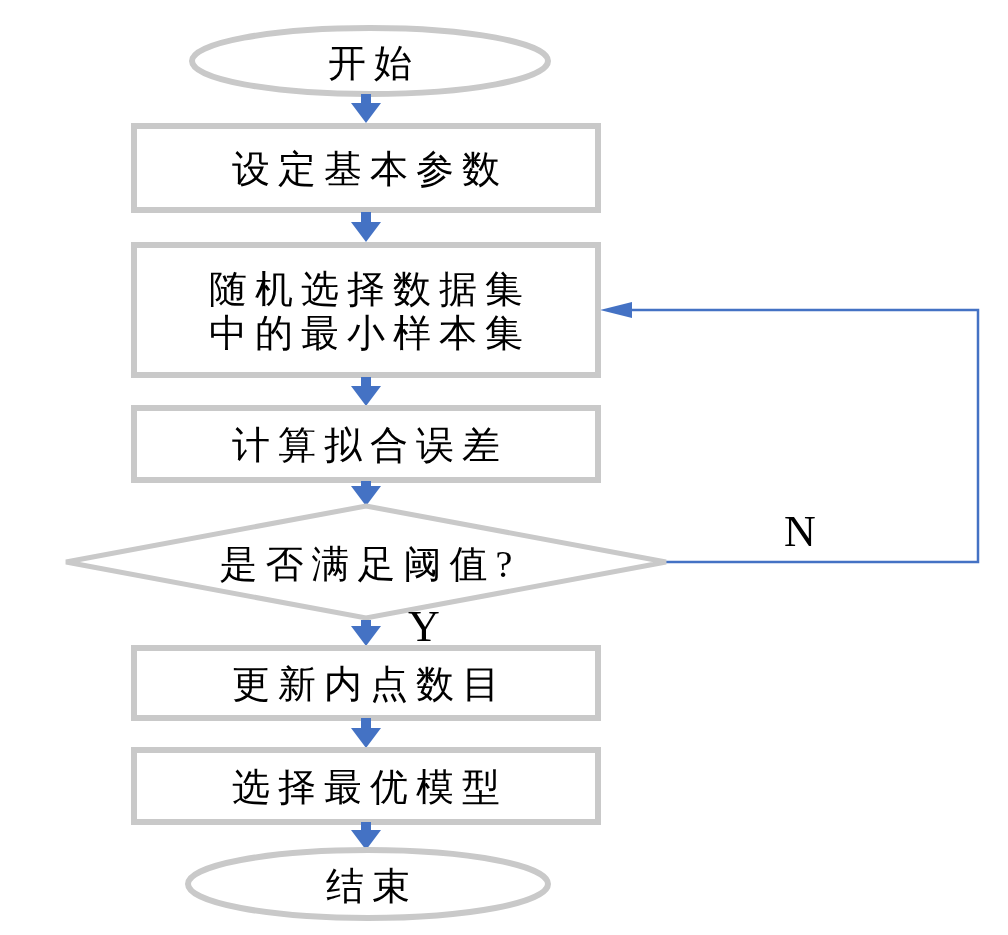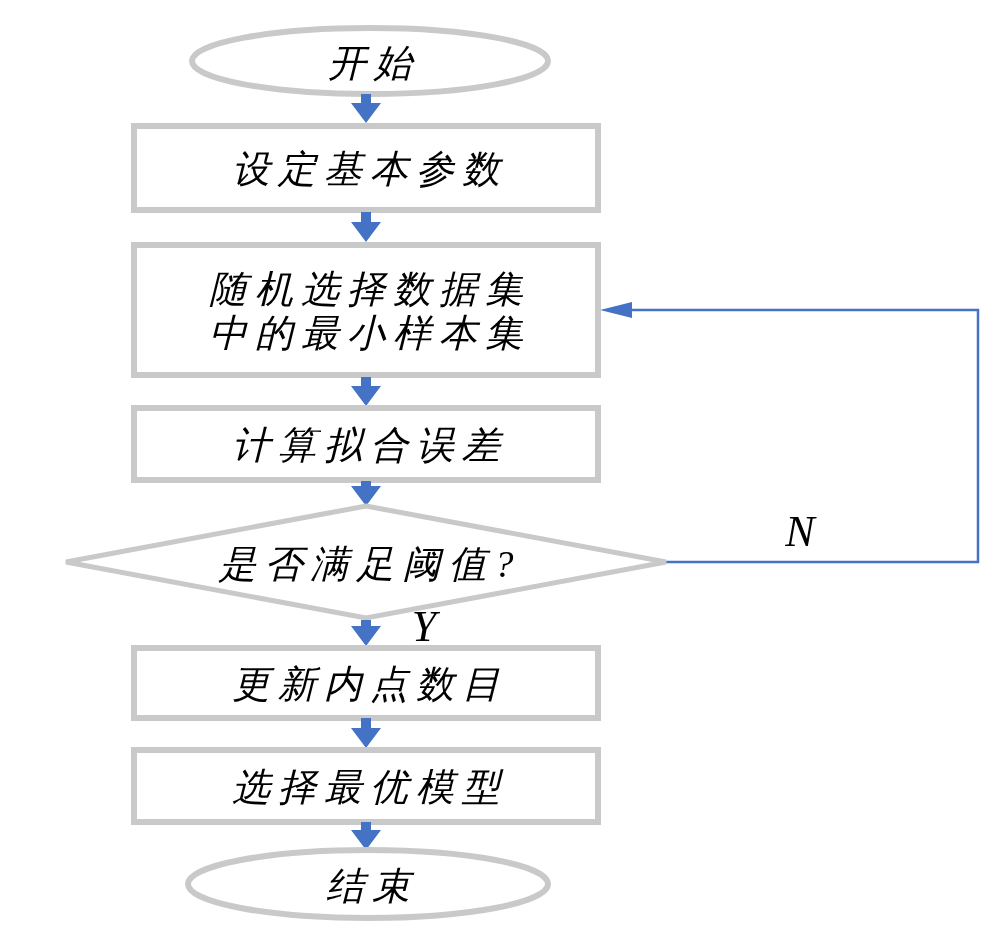--- a/index.html
+++ b/index.html
@@ -6,21 +6,20 @@
     margin: 0;
     padding: 0;
     background: #ffffff;
   }
   .canvas-wrap {
     width: 992px;
     height: 935px;
     position: relative;
     background: #ffffff;
     overflow: hidden;
-    font-style: italic;
   }
   svg {
     display: block;
   }
   .shape {
     fill: #ffffff;
   }
   .rect-shape {
     stroke-width: 6;
   }

